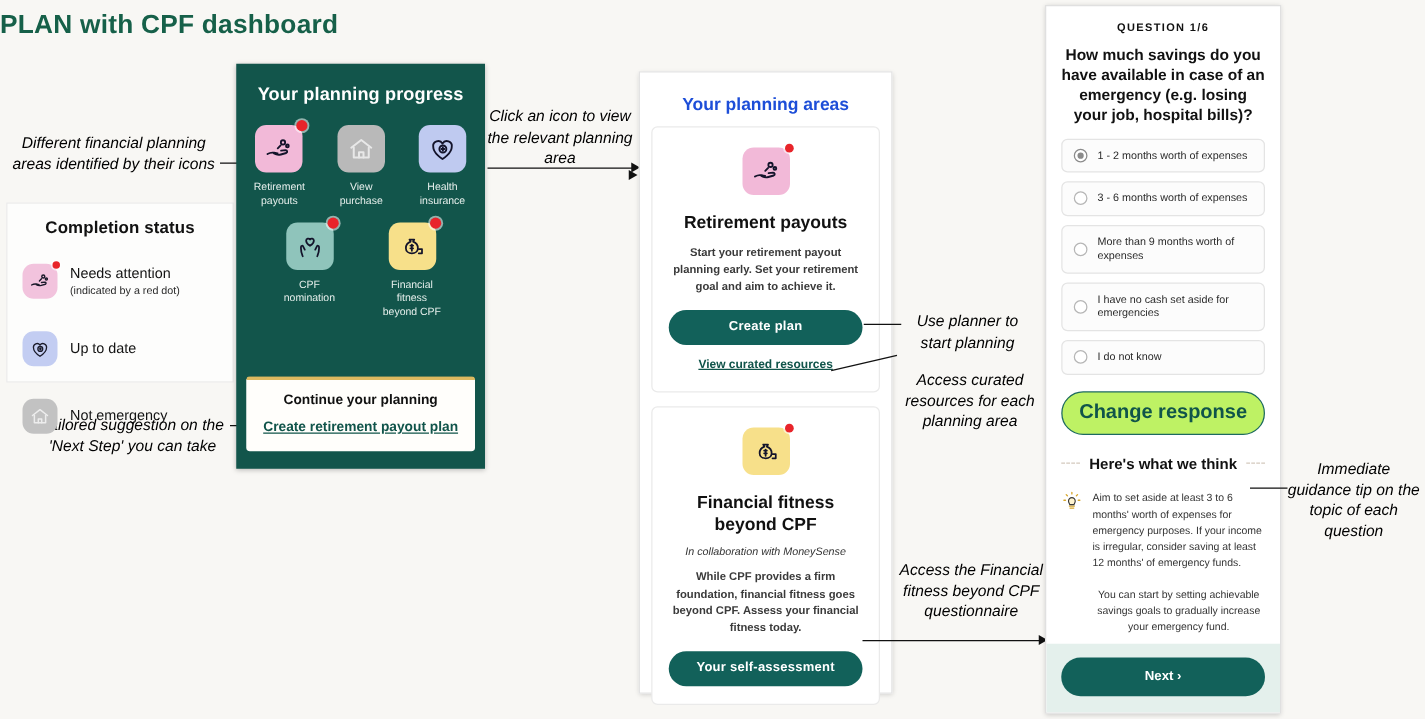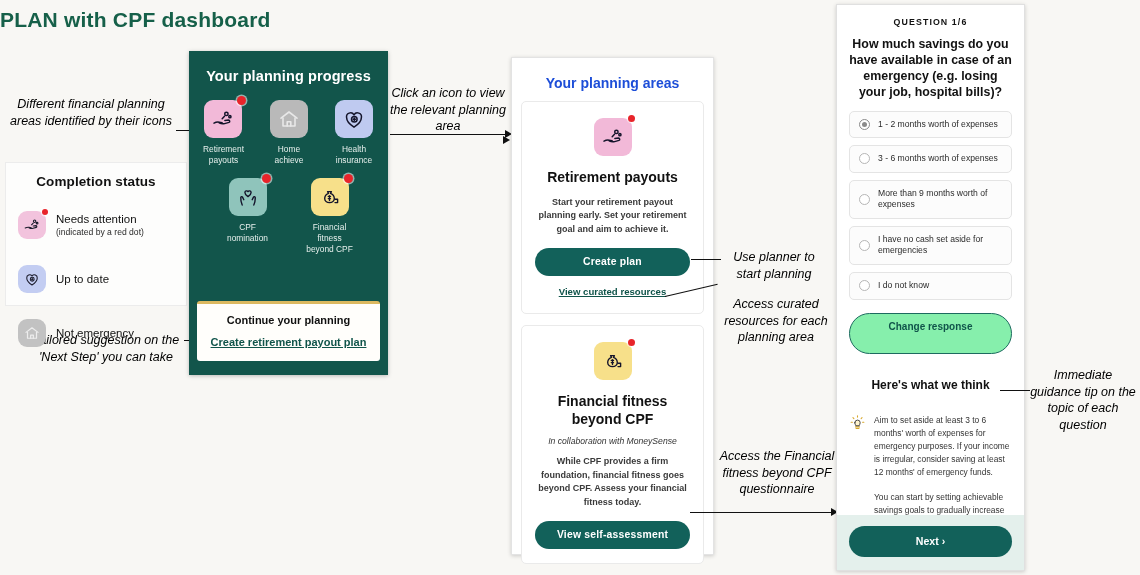--- a/index.html
+++ b/index.html
@@ -154,51 +154,51 @@
     position: relative;
   }
   .radio.sel { border-color: #8b8b8b; }
   .radio.sel::after {
     content: ""; position: absolute; left: 2px; top: 2px;
     width: 5px; height: 5px; border-radius: 50%; background: #8b8b8b;
   }
   .opt .olab { font-size: 8.6px; color: #2b2b2b; line-height: 1.35; }
   .ghost-btn {
     display: block; width: 100%; margin-top: 13px;
-    background: #86efac; border: 1px solid #1d6a5f; border-radius: 999px;
-    color: #10544a; font-size: 10px; font-weight: bold; padding: 7px 0 21px;
+    background: #bef264; border: 1px solid #1d6a5f; border-radius: 999px;
+    color: #10544a; font-size: 16px; font-weight: bold; padding: 7px 0 8px;
     font-family: "Liberation Sans", sans-serif; cursor: pointer;
   }
   .think-head {
-    display: flex; align-items: center; gap: 7px; margin-top: 16px; flex-direction: column;
+    display: flex; align-items: center; gap: 7px; margin-top: 16px;
   }
   .think-head .dashes { flex: 1 1 auto; border-top: 1.5px dashed #d4c9bd; }
   .think-head .th-txt { font-size: 12px; font-weight: bold; color: #111; }
   .tip { display: flex; gap: 8px; margin-top: 14px; }
   .tip .tip-body { font-size: 8.4px; color: #343434; line-height: 1.55; }
-  .tip .tip-body p + p { margin-top: 12px; }
+  .tip .tip-body p + p { margin-top: 12px; text-align: center; }
   .q-footer {
     position: absolute; left: 0; bottom: 0; width: 100%;
     background: #e4f0ec; padding: 11px 12px 13px;
   }
   .next-btn {
     display: block; width: 100%; background: #12615a; color: #fff;
     border: 0; border-radius: 999px; padding: 9px 0 10px;
     font-size: 10.6px; font-weight: bold; cursor: pointer;
     font-family: "Liberation Sans", sans-serif;
   }
 </style>
 </head>
 <body>
 
 <div id="stage">
 
   <div class="page-title">PLAN with CPF dashboard</div>
 
-  <div class="anno" style="left:8px; top:96px; width:166px;">Different financial planning areas identified by their icons</div>
+  <div class="anno" style="left:8px; top:106px; width:166px;">Different financial planning areas identified by their icons</div>
   <div class="line hline" style="left:176px; top:130px; width:16px;"></div>
 
   <div class="anno" style="left:18px; top:332px; width:176px;">Tailored suggestion on the 'Next Step' you can take</div>
   <div class="line hline" style="left:184px; top:340px; width:30px;"></div>
 
   <div class="legend">
     <h3>Completion status</h3>
 
     <div style="margin-top:8px;">
       <div class="legend-row">
@@ -267,21 +267,21 @@
         </div>
 
         <div class="icon-cell">
           <div class="tile" style="width:38px;height:38px;background:#b9b9b9;margin:0 auto;">
             <svg width="24" height="24" viewBox="0 0 24 24" fill="none" stroke="#e8e8e8" stroke-width="1.6" stroke-linecap="round" stroke-linejoin="round">
               <path d="M4 11.2 12 5l8 6.2"></path>
                 <path d="M6 11v8h12v-8"></path>
                 <path d="M10.2 19v-4.2h3.6V19"></path>
             </svg>
           </div>
-          <div class="cap">Home achieve</div>
+          <div class="cap">View purchase</div>
         </div>
 
         <div class="icon-cell">
           <div class="tile" style="width:38px;height:38px;background:#bfcaf0;margin:0 auto;">
             <svg width="24" height="24" viewBox="0 0 24 24" fill="none" stroke="#14142b" stroke-width="1.5" stroke-linecap="round" stroke-linejoin="round">
               <path d="M12 20.2S4.6 15.6 4.6 10.6A4 4 0 0 1 12 7.9a4 4 0 0 1 7.4 2.7c0 5-7.4 9.6-7.4 9.6z"></path>
               <circle cx="12.3" cy="12.2" r="2.8"></circle>
                 <path d="M12.3 10.9v2.6M11.1 12.2h2.4"></path>
             </svg>
           </div>
@@ -351,21 +351,21 @@
         <svg width="24" height="24" viewBox="0 0 24 24" fill="none" stroke="#14142b" stroke-width="1.4" stroke-linecap="round" stroke-linejoin="round">
           <path d="M9.6 6.6h3.8l-.9 1.7c2.2.8 3.8 2.9 3.8 5.2 0 2.4-2.1 4.1-4.8 4.1S6.7 15.9 6.7 13.5c0-2.3 1.6-4.4 3.8-5.2z"></path>
           <path d="M11.5 10.6v5M10.3 11.4h2.2M10.3 13.6h2.2"></path>
           <path d="M17 14.2h2.6v3.4H17"></path>
         </svg>
         <span class="dot" style="width:7px;height:7px;top:-3px;right:-3px;"></span>
       </div>
       <div class="ac-title">Financial fitness beyond CPF</div>
       <div class="ac-sub">In collaboration with MoneySense</div>
       <div class="ac-desc">While CPF provides a firm foundation, financial fitness goes beyond CPF. Assess your financial fitness today.</div>
-      <button class="pill-btn">View self-assessment</button>
+      <button class="pill-btn">Your self-assessment</button>
     </div>
   </div>
 
   <div class="arrowhead" style="left:503px; top:136px;"></div>
 
   <div class="anno" style="left:720px; top:249px; width:108px;">Use planner to start planning</div>
   <div class="line hline" style="left:691px; top:259px; width:30px;"></div>
 
   <div class="anno" style="left:718px; top:296px; width:116px;">Access curated resources for each planning area</div>
   <div class="line hline" style="left:665px; top:296px; width:54px; transform:rotate(-13deg); transform-origin:left center;"></div>

